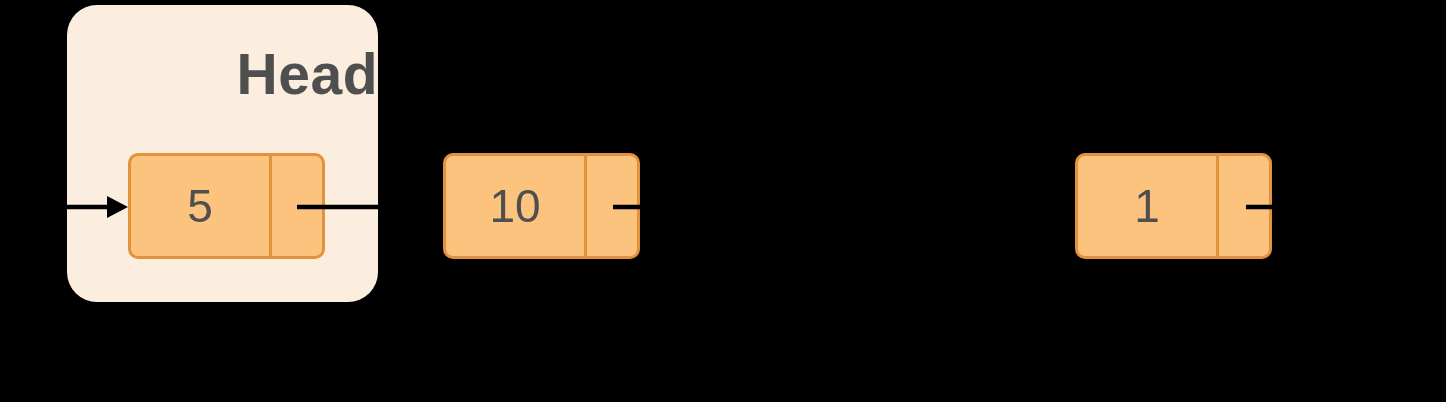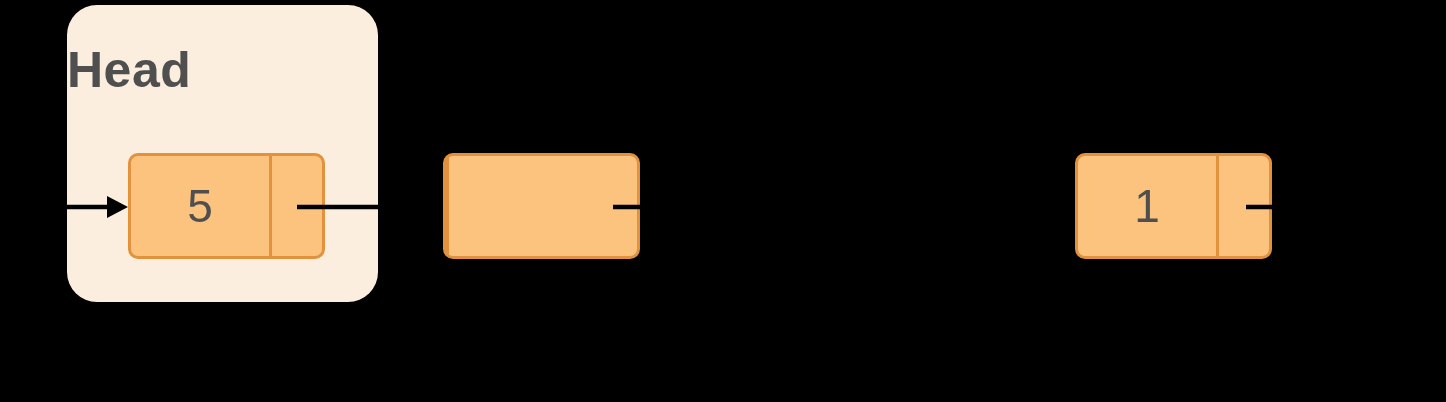--- a/index.html
+++ b/index.html
@@ -27,22 +27,22 @@
     height: 297px;
     background: var(--c-head-box-fill, #FCEEDE);
     border-radius: 30px;
   }
 
   .head-label {
     position: absolute;
     top: 36px;
     left: 0;
     width: 100%;
-    text-align: left;
-    font-size: 50px;
+    text-align: right;
+    font-size: 57px;
     font-weight: bold;
     color: var(--c-label-text, #4F4F4F);
     letter-spacing: 0.5px;
   }
 
   
   .node {
     position: absolute;
     top: 153px;
     width: 197px;
@@ -100,20 +100,21 @@
   <div class="head-box">
     <div class="head-label">Head</div>
   </div>
 
   <div class="node pos-0">
     <div class="value-cell">5</div>
     <div class="pointer-cell"></div>
   </div>
 
   <div class="node pos-1">
+    <div class="value-cell">10</div>
     <div class="pointer-cell"></div>
   </div>
 
 
   <div class="node pos-3">
     <div class="value-cell">1</div>
     <div class="pointer-cell"></div>
   </div>
 
   <svg class="arrows" width="1446" height="402" viewBox="0 0 1446 402">

